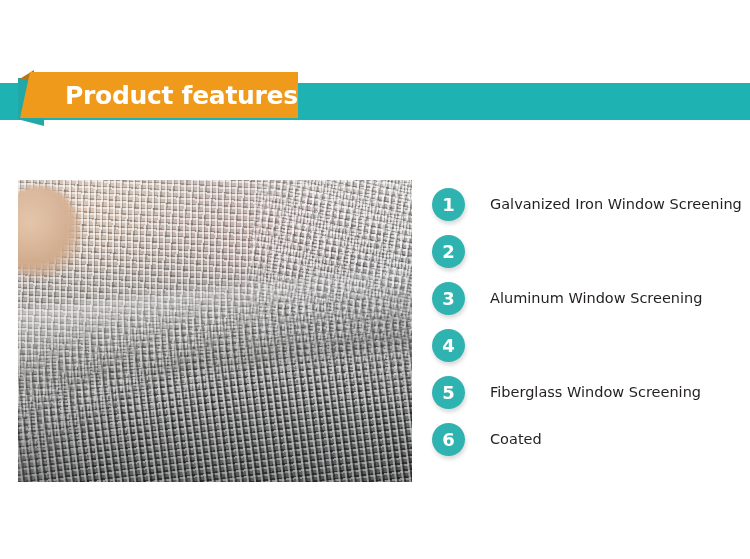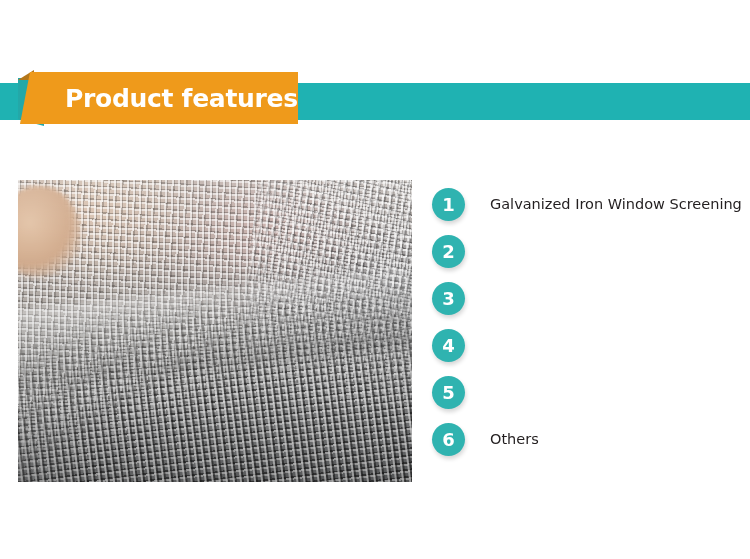--- a/index.html
+++ b/index.html
@@ -46,21 +46,21 @@
     background: #b4771a;
     clip-path: polygon(0% 100%, 100% 0%, 100% 100%);
     z-index: 3;
   }
 
   .banner {
     position: absolute;
     left: 20px;
     top: 72px;
     width: 278px;
-    height: 52px;
+    height: 46px;
     background: #ef9a1b;
     clip-path: polygon(10px 0%, 100% 0%, 100% 100%, 0% 100%);
     z-index: 4;
     box-shadow: 0 2px 3px rgba(0,0,0,0.18);
     display: flex;
     align-items: center;
   }
   .banner-title {
     color: #ffffff;
     font-size: 25px;
@@ -252,29 +252,31 @@
       <div class="feature-badge">1</div>
       <div class="feature-label">Galvanized Iron Window Screening</div>
     </div>
 
     <div class="feature-item">
       <div class="feature-badge">2</div>
     </div>
 
     <div class="feature-item">
       <div class="feature-badge">3</div>
+      <div class="feature-label">Aluminum Window Screening</div>
     </div>
 
     <div class="feature-item">
       <div class="feature-badge">4</div>
     </div>
 
     <div class="feature-item">
       <div class="feature-badge">5</div>
+      <div class="feature-label">Fiberglass Window Screening</div>
     </div>
 
     <div class="feature-item">
       <div class="feature-badge">6</div>
-      <div class="feature-label">Others</div>
+      <div class="feature-label">Coated</div>
     </div>
 
   </div>
 </div>
 
 </body></html>

